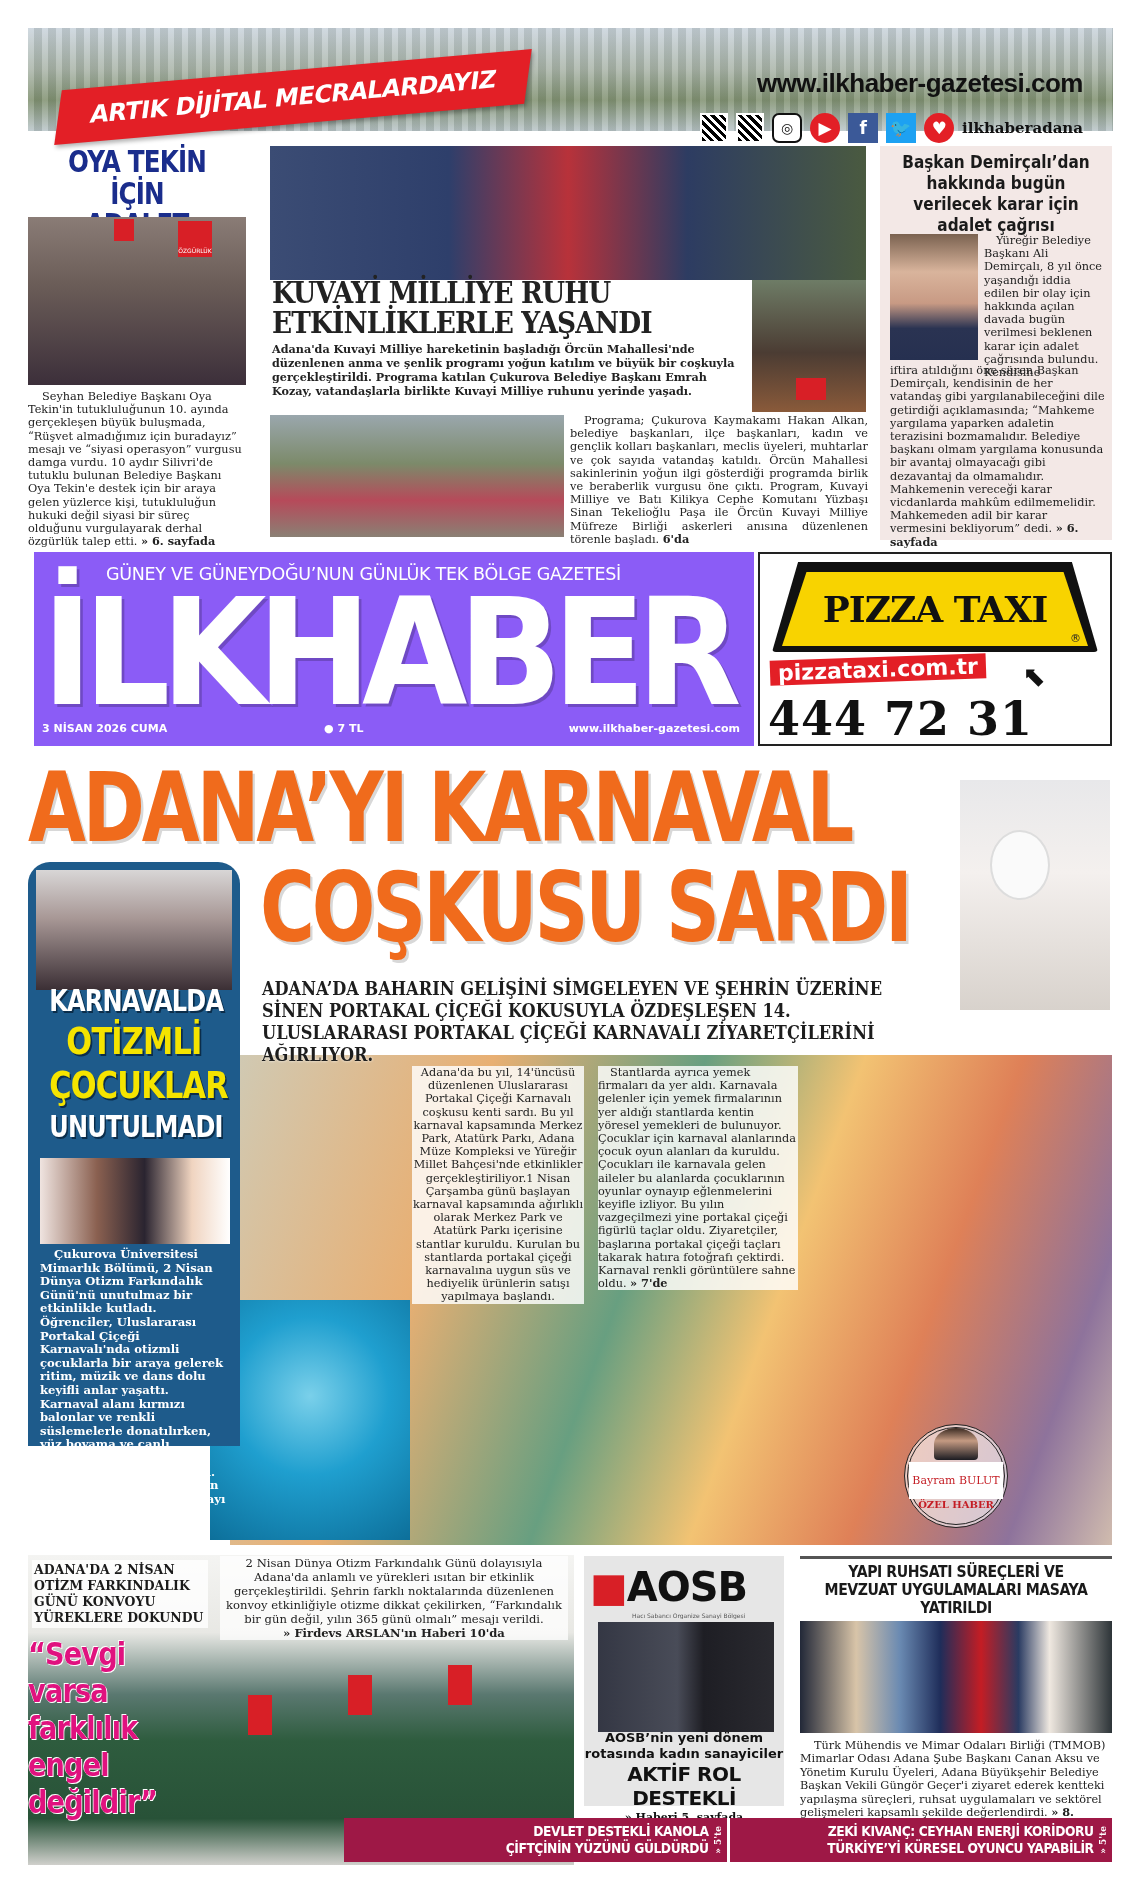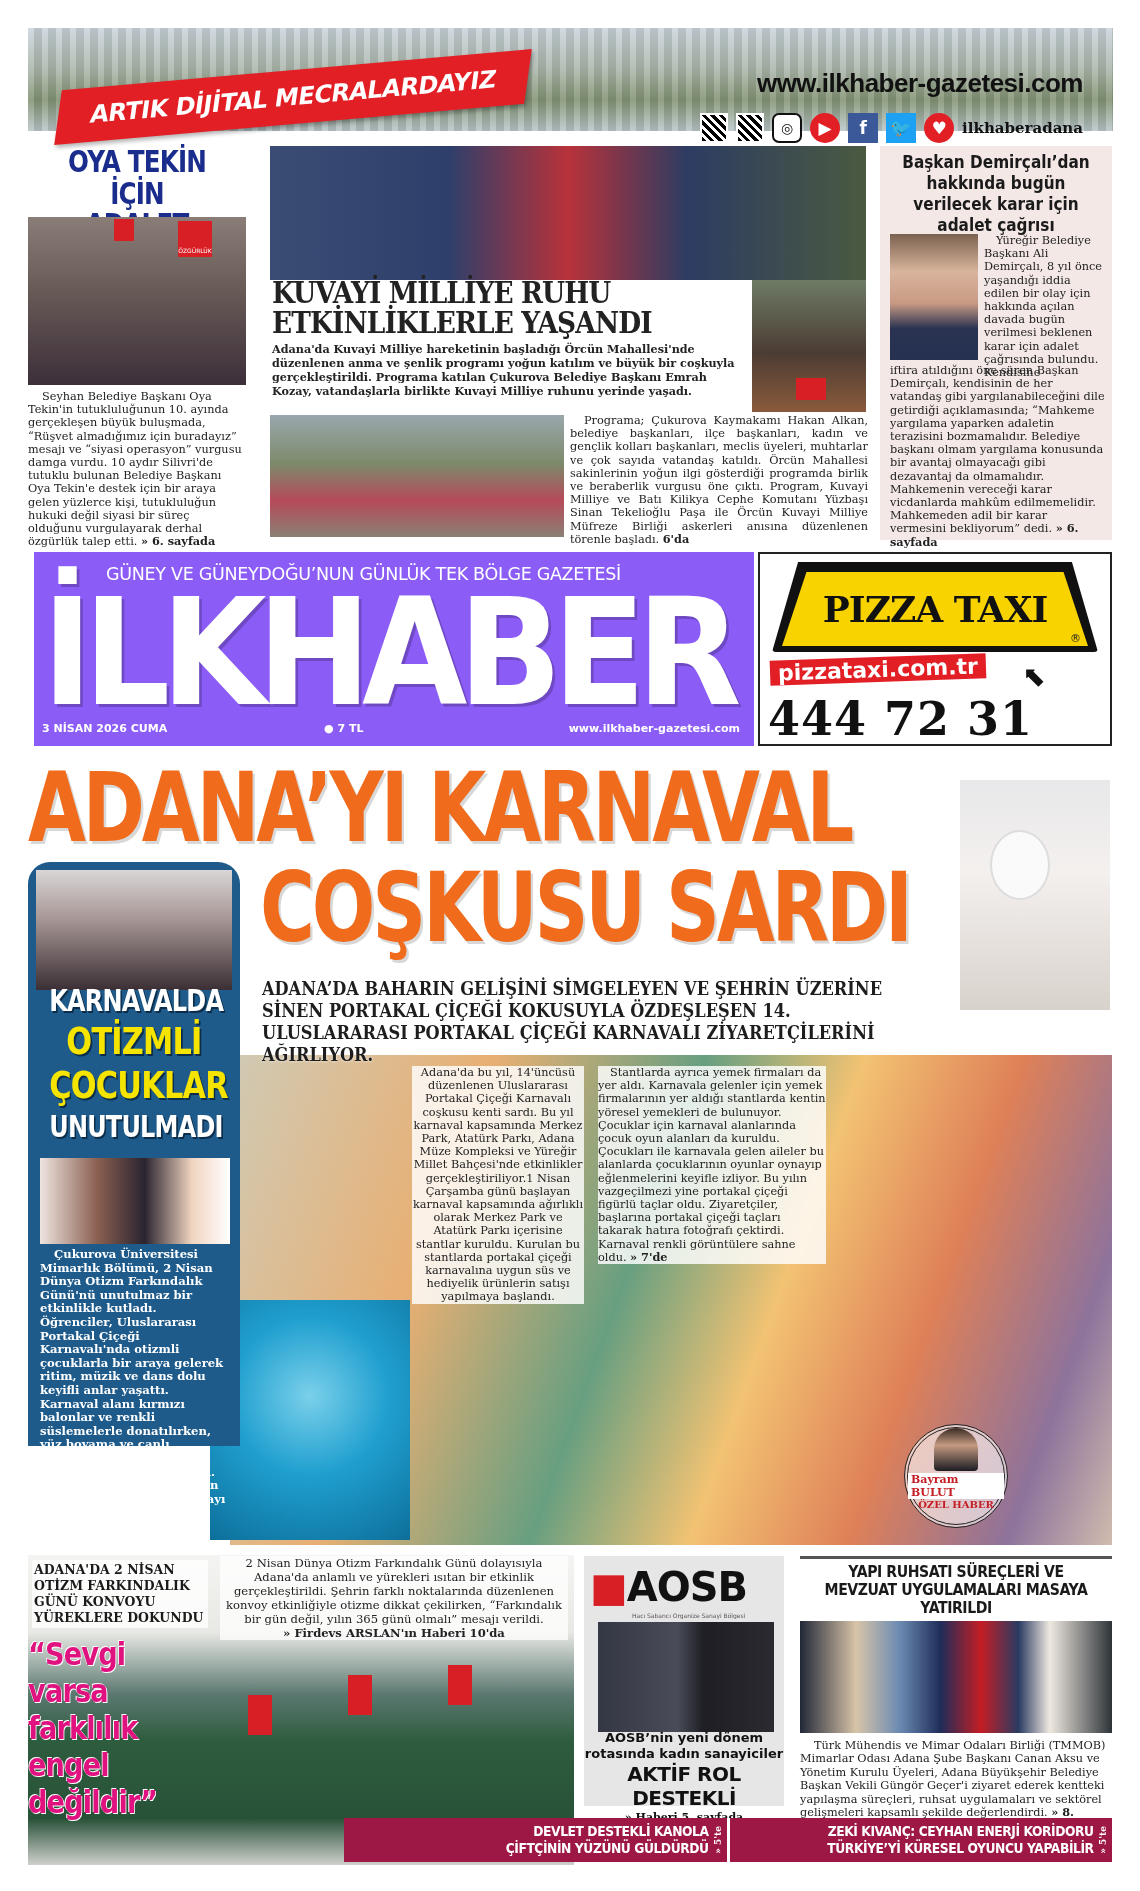--- a/index.html
+++ b/index.html
@@ -127,27 +127,27 @@
 <div class="abs main-h" style="left:28px;top:758px;font-size:96px;line-height:100px;white-space:nowrap">ADANA’YI KARNAVAL</div>
 <div class="abs main-h" style="left:260px;top:858px;font-size:96px;line-height:100px;white-space:nowrap">COŞKUSU SARDI</div>
 
 <div class="photo" style="left:960px;top:780px;width:150px;height:230px;background:linear-gradient(180deg,#e8e8ea 0%,#f4f0ee 40%,#d8d2cc 100%)">
   <div class="abs" style="left:30px;top:50px;width:60px;height:70px;border-radius:50%;background:#fafafa;border:2px solid #ddd"></div>
 </div>
 <div class="photo" style="left:230px;top:1055px;width:882px;height:490px;background:linear-gradient(110deg,#c7c1a8 0%,#e4a15a 25%,#4d8e6a 45%,#f0b85a 60%,#d96a3a 75%,#7a5a8a 90%,#c8b0a0 100%);opacity:.85"></div>
 <div class="photo" style="left:210px;top:1300px;width:200px;height:240px;background:radial-gradient(circle at 50% 40%,#7ad0ea 0%,#1f9fcf 45%,#0d6f9a 100%)"></div>
 <div class="abs" style="left:262px;top:978px;width:720px;font-family:'DejaVu Serif',serif;font-weight:bold;font-size:18px;line-height:22px;color:#1d1d1d;text-shadow:0 0 3px #fff;transform:scaleX(.9);transform-origin:left">ADANA’DA BAHARIN GELİŞİNİ SİMGELEYEN VE ŞEHRİN ÜZERİNE SİNEN PORTAKAL ÇİÇEĞİ KOKUSUYLA ÖZDEŞLEŞEN 14. ULUSLARARASI PORTAKAL ÇİÇEĞİ KARNAVALI ZİYARETÇİLERİNİ AĞIRLIYOR.</div>
 <div class="abs body-text" style="left:412px;top:1066px;width:172px;text-align:center;background:rgba(255,255,255,.82)">Adana'da bu yıl, 14'üncüsü düzenlenen Uluslararası Portakal Çiçeği Karnavalı coşkusu kenti sardı. Bu yıl karnaval kapsamında Merkez Park, Atatürk Parkı, Adana Müze Kompleksi ve Yüreğir Millet Bahçesi'nde etkinlikler gerçekleştiriliyor.1 Nisan Çarşamba günü başlayan karnaval kapsamında ağırlıklı olarak Merkez Park ve Atatürk Parkı içerisine stantlar kuruldu. Kurulan bu stantlarda portakal çiçeği karnavalına uygun süs ve hediyelik ürünlerin satışı yapılmaya başlandı.</div>
-<div class="abs body-text" style="left:598px;top:1066px;width:228px;background:rgba(255,255,255,.82);text-indent:12px">
+<div class="abs body-text" style="left:598px;top:1066px;width:200px;background:rgba(255,255,255,.82);text-indent:12px">
   <span>Stantlarda ayrıca yemek firmaları da yer aldı. Karnavala gelenler için yemek firmalarının yer aldığı stantlarda kentin yöresel yemekleri de bulunuyor. Çocuklar için karnaval alanlarında çocuk oyun alanları da kuruldu. Çocukları ile karnavala gelen aileler bu alanlarda çocuklarının oyunlar oynayıp eğlenmelerini keyifle izliyor. Bu yılın vazgeçilmezi yine portakal çiçeği figürlü taçlar oldu. Ziyaretçiler, başlarına portakal çiçeği taçları takarak hatıra fotoğrafı çektirdi. Karnaval renkli görüntülere sahne oldu.</span>
   <b>» 7'de</b>
 </div>
 <div class="abs stamp" style="left:904px;top:1424px;width:104px;height:104px;display:flex;flex-direction:column;align-items:center;justify-content:flex-end;padding-bottom:14px">
   <div style="width:44px;height:44px;border-radius:50% 50% 4px 4px;background:linear-gradient(180deg,#3a2a22 0%,#c49a82 40%,#1c1c22 100%);margin-bottom:2px"></div>
-  <div style="background:#fff;color:#c41d24;font-weight:bold;font-size:11px;padding:0 3px">Bayram BULUT</div>
+  <div style="background:#fff;color:#c41d24;font-weight:normal;font-size:11px;padding:12px 3px">Bayram BULUT</div>
   <div style="color:#c41d24;font-weight:bold;font-size:10px">ÖZEL HABER</div>
 </div>
 
 <div id="sidebar" class="abs">
   <div class="photo" style="left:8px;top:8px;width:196px;height:120px;background:linear-gradient(180deg,#d8d6d6 0%,#a89896 40%,#3b2f35 100%)"></div>
   <div class="abs side-h" style="left:0;top:124px;width:212px;font-size:30px;color:#fff;text-shadow:2px 2px 0 #0b2d4a;transform:scaleX(.8)">KARNAVALDA</div>
   <div class="abs side-h" style="left:0;top:160px;width:212px;font-size:38px;color:#f5e400;text-shadow:2px 2px 0 #0b2d4a;transform:scaleX(.8)">OTİZMLİ</div>
   <div class="abs side-h" style="left:0;top:204px;width:212px;font-size:38px;color:#f5e400;text-shadow:2px 2px 0 #0b2d4a;transform:scaleX(.8)">ÇOCUKLAR</div>
   <div class="abs side-h" style="left:0;top:250px;width:212px;font-size:30px;color:#fff;text-shadow:2px 2px 0 #0b2d4a;transform:scaleX(.8)">UNUTULMADI</div>
   <div class="photo" style="left:12px;top:296px;width:190px;height:86px;background:linear-gradient(90deg,#efe4e0 0%,#8a6050 30%,#2a2430 55%,#f0d4c0 80%,#fff 100%)"></div>

